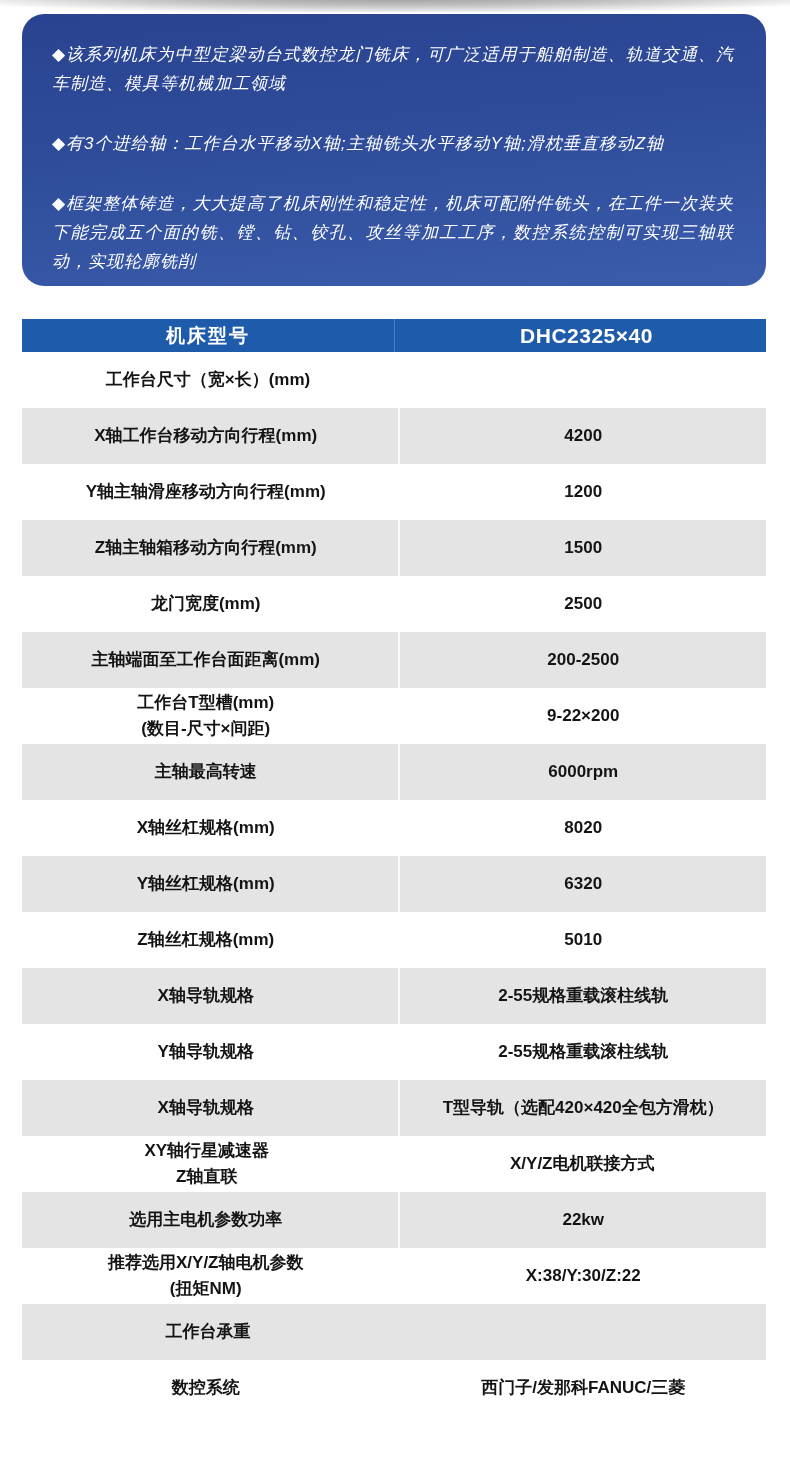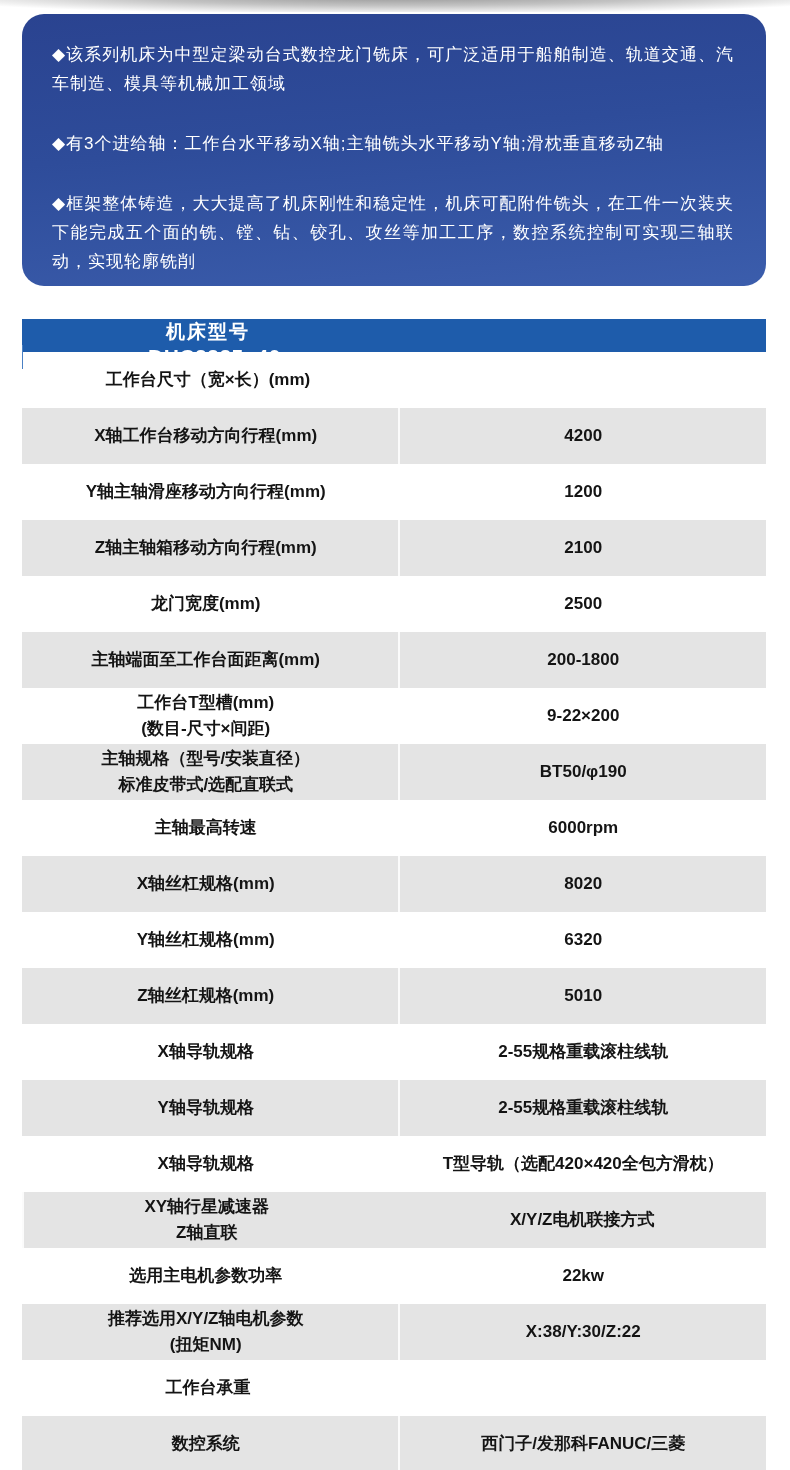--- a/index.html
+++ b/index.html
@@ -28,32 +28,32 @@
     padding: 26px 32px 10px 30px;
     overflow: hidden;
   }
   .info-box p {
     margin: 0 0 31px 0;
     color: #ffffff;
     font-size: 17px;
     line-height: 29px;
     letter-spacing: 1px;
     text-align: justify;
+    font-style: italic;
   }
   .info-box p:last-child { margin-bottom: 0; }
 
   
   .spec-table {
     margin: 33px 24px 0 22px;
   }
   .spec-header {
     display: flex;
     height: 33px;
     background: #1e5cab;
-    flex-direction: column;
   }
   .spec-header .hcell {
     width: 50%;
     display: flex;
     align-items: center;
     justify-content: center;
     color: #ffffff;
     font-weight: bold;
   }
   .spec-header .hcell.model-name { font-size: 19px; letter-spacing: 2px; }
@@ -107,39 +107,34 @@
     <div class="spec-row">
       <div class="cell label-cell">X轴工作台移动方向行程(mm)</div>
       <div class="cell value-cell">4200</div>
     </div>
     <div class="spec-row">
       <div class="cell label-cell">Y轴主轴滑座移动方向行程(mm)</div>
       <div class="cell value-cell">1200</div>
     </div>
     <div class="spec-row">
       <div class="cell label-cell">Z轴主轴箱移动方向行程(mm)</div>
-      <div class="cell value-cell">2100</div>
+      <div class="cell value-cell">1500</div>
     </div>
     <div class="spec-row">
       <div class="cell label-cell">龙门宽度(mm)</div>
       <div class="cell value-cell">2500</div>
     </div>
     <div class="spec-row">
       <div class="cell label-cell">主轴端面至工作台面距离(mm)</div>
-      <div class="cell value-cell">200-1800</div>
+      <div class="cell value-cell">200-2500</div>
     </div>
     <div class="spec-row">
       <div class="cell label-cell">工作台T型槽(mm)
 (数目-尺寸×间距)</div>
       <div class="cell value-cell">9-22×200</div>
-    </div>
-    <div class="spec-row">
-      <div class="cell label-cell">主轴规格（型号/安装直径）
-标准皮带式/选配直联式</div>
-      <div class="cell value-cell">BT50/φ190</div>
     </div>
     <div class="spec-row">
       <div class="cell label-cell">主轴最高转速</div>
       <div class="cell value-cell">6000rpm</div>
     </div>
     <div class="spec-row">
       <div class="cell label-cell">X轴丝杠规格(mm)</div>
       <div class="cell value-cell">8020</div>
     </div>
     <div class="spec-row">

